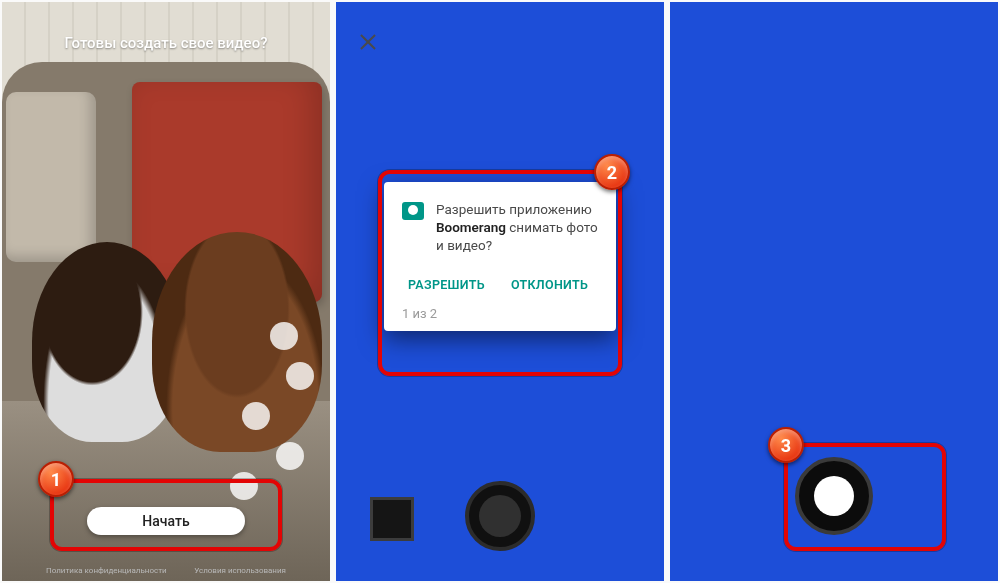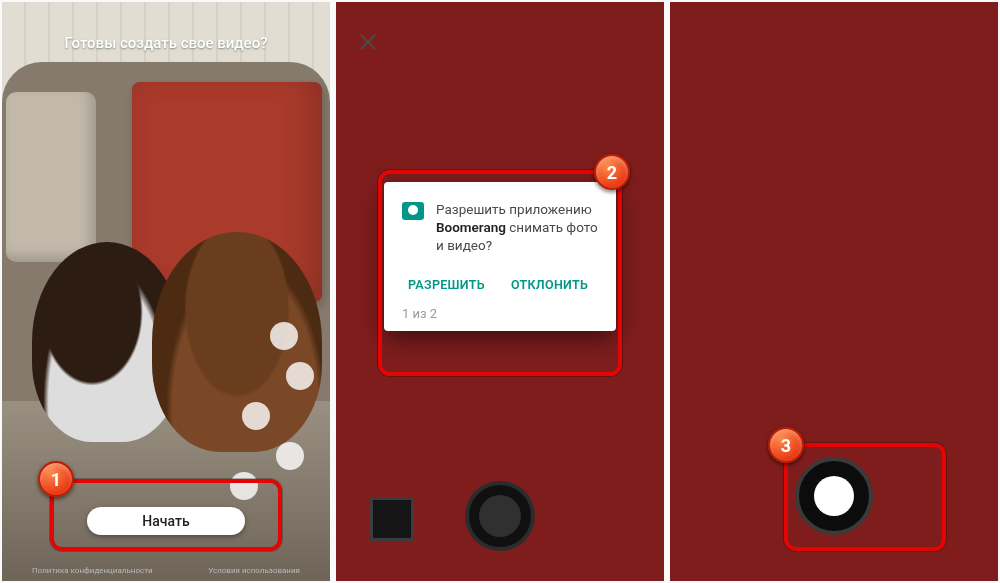--- a/index.html
+++ b/index.html
@@ -9,21 +9,21 @@
       background: #fafafa;
       font-family: -apple-system, Roboto, "Helvetica Neue", Arial, sans-serif;
       display: flex;
       gap: 6px;
       padding: 2px;
     }
     .panel {
       position: relative;
       flex: 1 1 0;
       height: 579px;
-      background: #7f1d1d;
+      background: #1d4ed8;
       overflow: hidden;
     }
 
     
     .p1-bg {
       position: absolute; inset: 0;
       background: linear-gradient(180deg, #cec9be 0%, #b7ad9d 25%, #3a2d20 100%);
     }
     .p1-wall {
       position: absolute; left:0; top:0; right:0; height: 110px;
@@ -89,21 +89,21 @@
     }
 
     .p1-start-btn {
       position:absolute; left:50%; transform:translateX(-50%);
       bottom:46px; width:158px; height:28px; border-radius:21px;
       background:#fff; color:#222; font-size:14px; font-weight:500;
       display:flex; align-items:center; justify-content:center;
       box-shadow:0 2px 5px rgba(0,0,0,.35);
     }
     .p1-footer { position:absolute; bottom:6px; left:0; right:0;
-      display:flex; justify-content:space-between; padding:0 30px;
+      display:flex; justify-content:space-between; padding:0 44px;
       color:#b9b9b9; font-size:8px; }
 
     
     .p2-close { position:absolute; top:30px; left:22px;
       width:20px;height:20px; display:flex;align-items:center;justify-content:center;}
     .p2-close::before,.p2-close::after{content:"";position:absolute;width:20px;height:2px;background:#4a4a4a;}
     .p2-close::before{transform:rotate(45deg);} .p2-close::after{transform:rotate(-45deg);}
 
     .dialog {
       position:absolute; left:50%; top:180px; transform:translateX(-50%);

